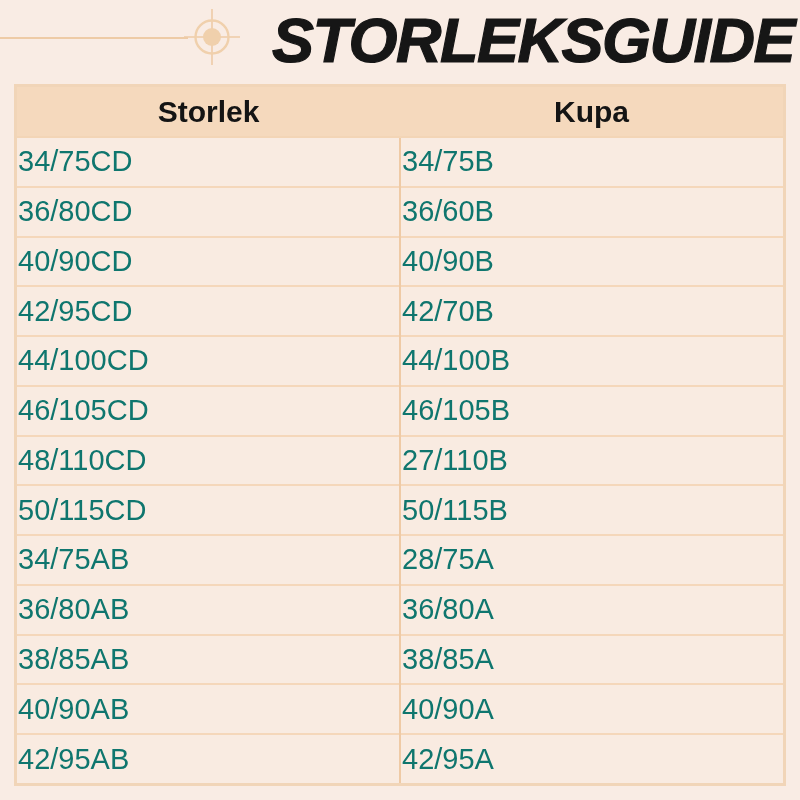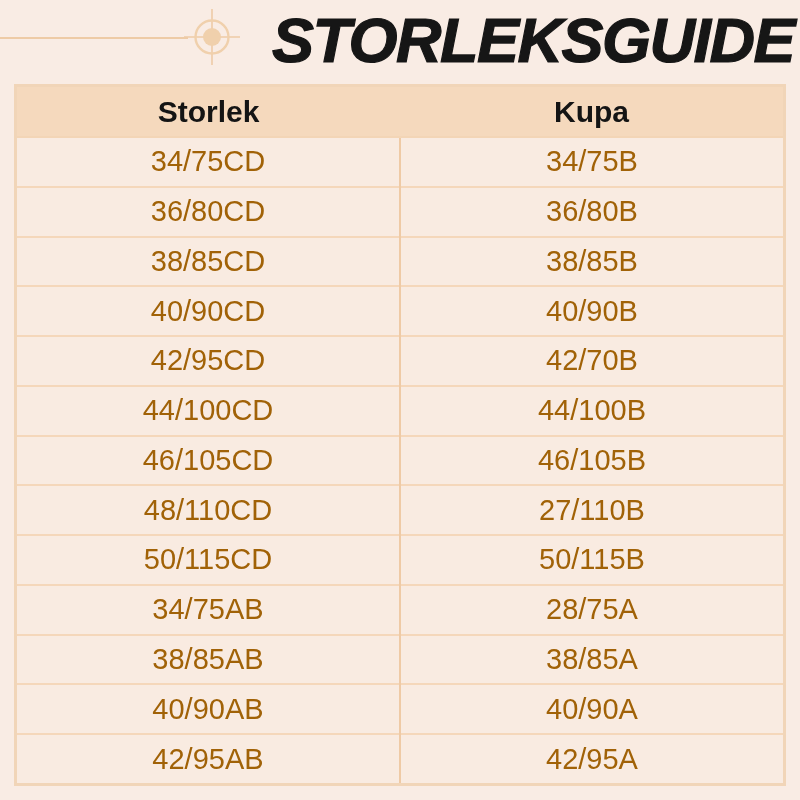--- a/index.html
+++ b/index.html
@@ -66,22 +66,21 @@
     background: #f5d9bd;
     font-size: 30px;
     font-weight: bold;
     color: #141414;
     text-align: center;
     vertical-align: middle;
     border-bottom: 2px solid #f3d5b6;
   }
   .size-table tbody td {
     font-size: 29px;
-    color: #a16207;
-    text-align: center;
+    color: #0f766e;
     vertical-align: middle;
     border-top: 2px solid #f5d7ba;
   }
   .size-table tbody tr:first-child td {
     border-top: none;
   }
   .size-table tbody td:first-child {
     border-right: 2px solid #efcaa5;
   }
 </style>
@@ -106,25 +105,21 @@
       <th>Kupa</th>
     </tr>
   </thead>
   <tbody>
       <tr>
         <td>34/75CD</td>
         <td>34/75B</td>
       </tr>
       <tr>
         <td>36/80CD</td>
-        <td>36/80B</td>
-      </tr>
-      <tr>
-        <td>38/85CD</td>
-        <td>38/85B</td>
+        <td>36/60B</td>
       </tr>
       <tr>
         <td>40/90CD</td>
         <td>40/90B</td>
       </tr>
       <tr>
         <td>42/95CD</td>
         <td>42/70B</td>
       </tr>
       <tr>
@@ -141,20 +136,24 @@
       </tr>
       <tr>
         <td>50/115CD</td>
         <td>50/115B</td>
       </tr>
       <tr>
         <td>34/75AB</td>
         <td>28/75A</td>
       </tr>
       <tr>
+        <td>36/80AB</td>
+        <td>36/80A</td>
+      </tr>
+      <tr>
         <td>38/85AB</td>
         <td>38/85A</td>
       </tr>
       <tr>
         <td>40/90AB</td>
         <td>40/90A</td>
       </tr>
       <tr>
         <td>42/95AB</td>
         <td>42/95A</td>

